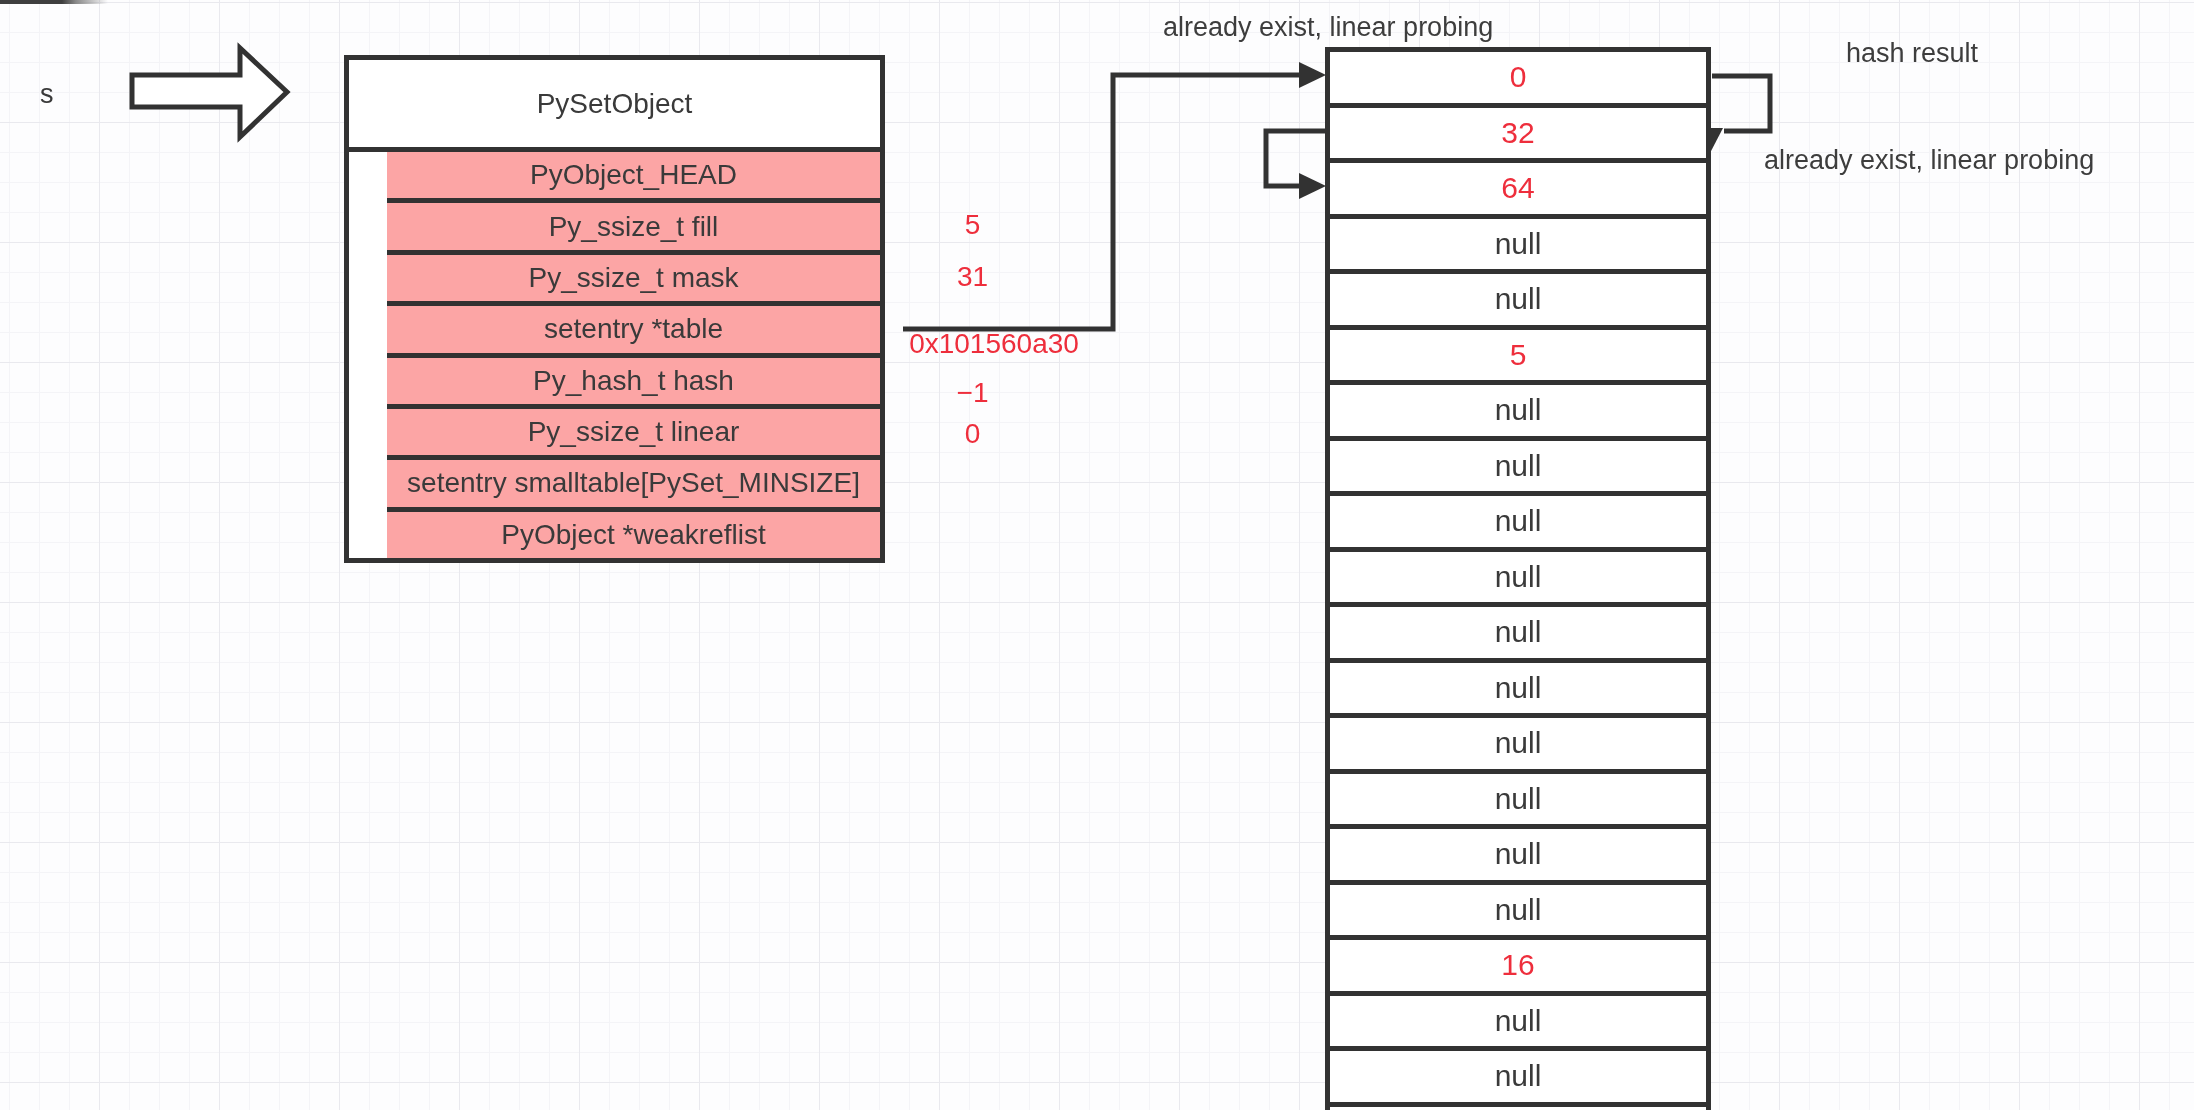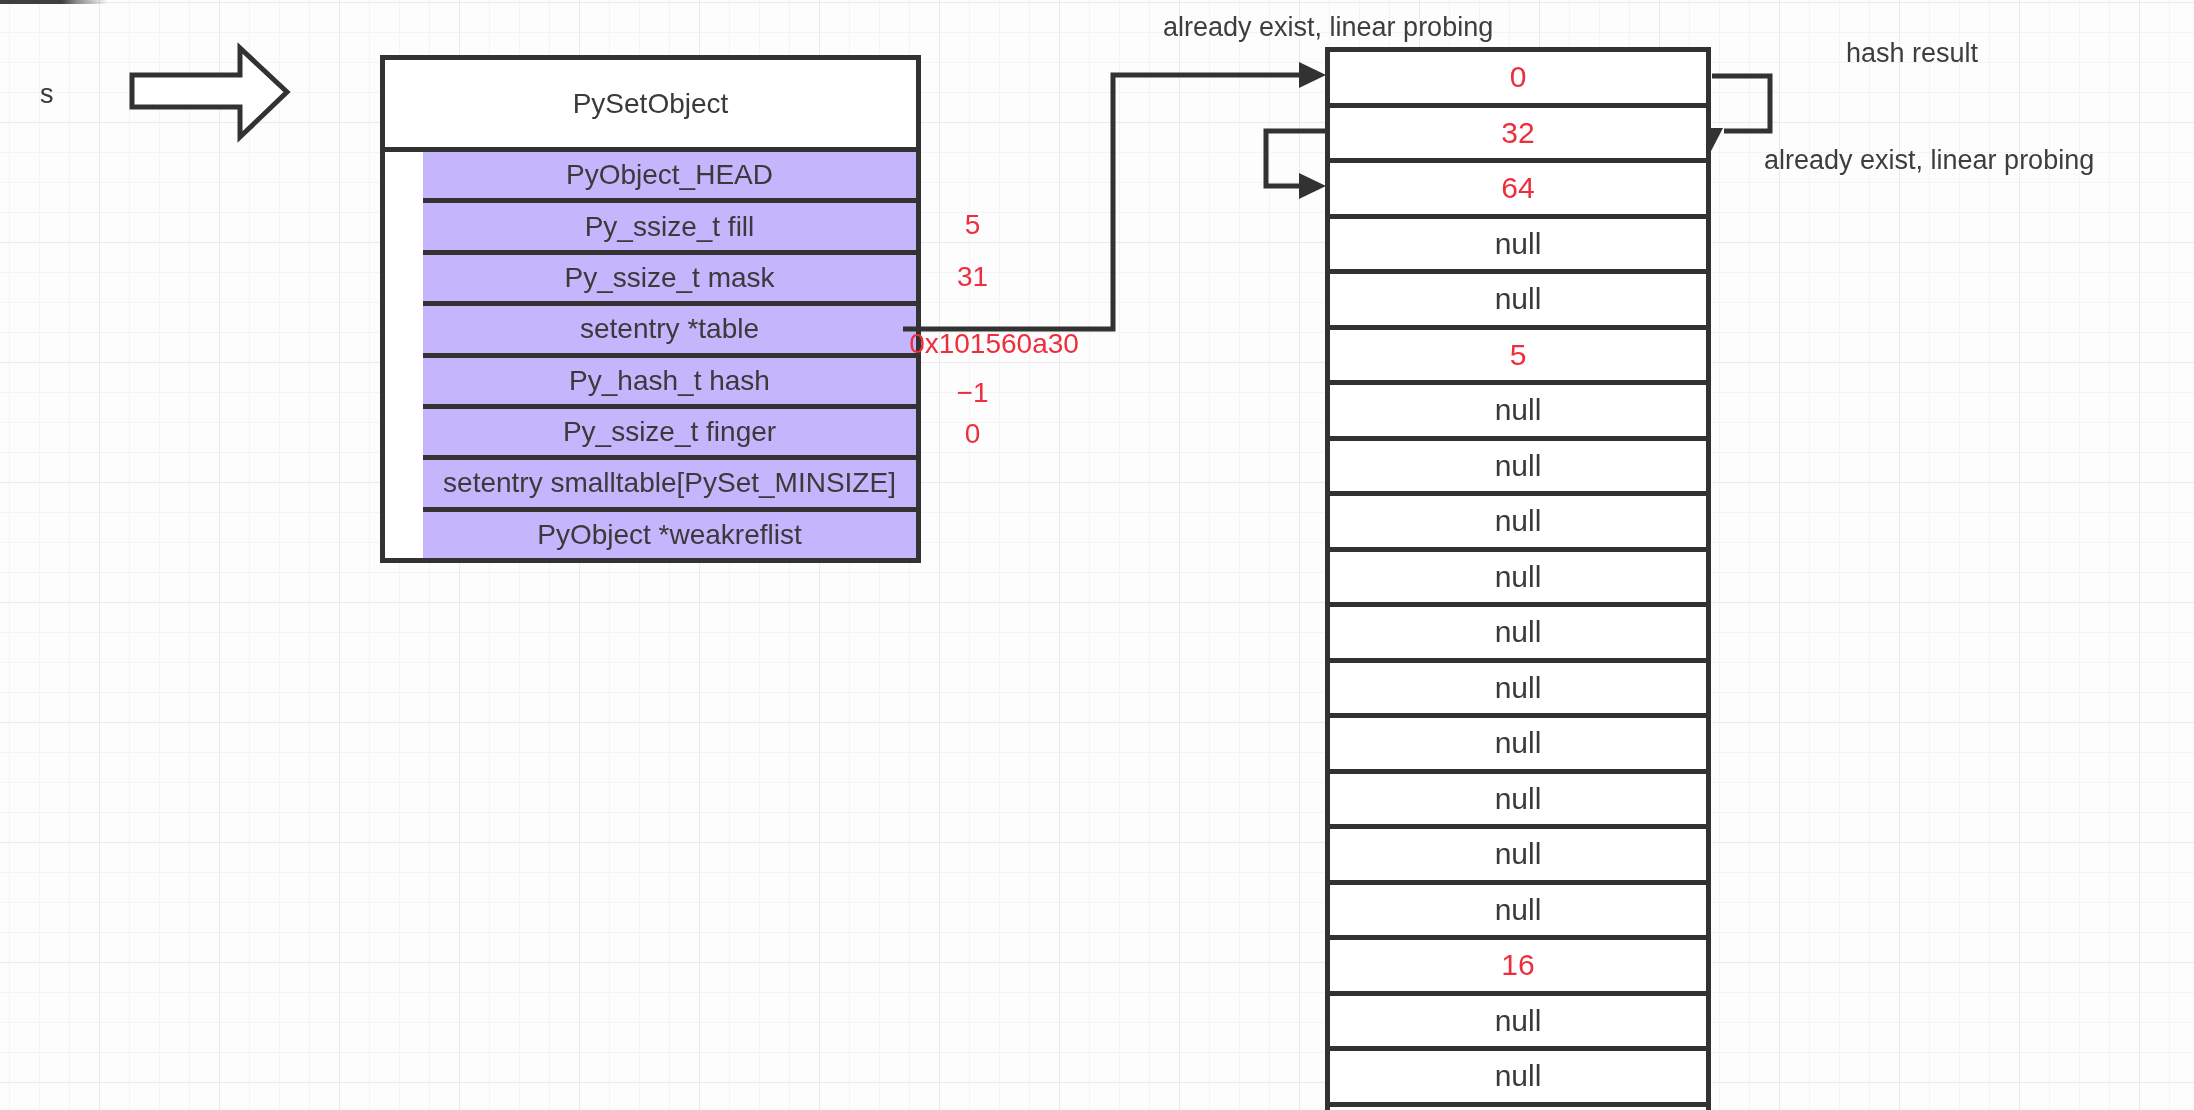--- a/index.html
+++ b/index.html
@@ -22,34 +22,34 @@
   }
   .edge-artifact{
     position:absolute;left:0;top:0;width:110px;height:4px;
     background:linear-gradient(to right,#3f3f3f 0 62px,#8a8a8a 76px,rgba(160,160,160,0) 108px);
   }
   .s-label{position:absolute;left:40px;top:79px;font-size:27px;color:#3a3a3a;}
   .block-arrow{position:absolute;left:125px;top:40px;width:170px;height:105px;}
   .block-arrow polygon{fill:#ffffff;stroke:var(--line);stroke-width:5;stroke-linejoin:miter;}
 
   .struct-box{
-    position:absolute;left:380px;top:55px;width:541px;height:508px;
+    position:absolute;left:344px;top:55px;width:541px;height:508px;
     border:5px solid var(--line);background:#fff;
     display:flex;flex-direction:column;
   }
   .struct-header{
     flex:none;height:92px;border-bottom:5px solid var(--line);
     display:flex;align-items:center;justify-content:center;
     font-size:28px;color:#3a3a3a;
   }
   .struct-rows{flex:1;display:flex;flex-direction:column;}
   .struct-row{
     flex:1;border-bottom:5px solid var(--line);
     display:flex;align-items:center;justify-content:center;
-    font-size:28px;color:#3a3a3a;background:#c4b5fd;margin-left:38px;
+    font-size:28px;color:#3a3a3a;background:#fca5a5;margin-left:38px;
   }
   .struct-row:last-child{border-bottom:none;}
 
   .sv{position:absolute;left:880px;width:185px;text-align:center;
       font-size:28px;line-height:34px;color:var(--red);}
   .sv0{top:208px;}
   .sv1{top:260px;}
   .sv2{top:327px;left:884px;width:220px;}
   .sv3{top:376px;}
   .sv4{top:417px;}
@@ -90,21 +90,21 @@
   </svg>
 
   <div class="struct-box">
     <div class="struct-header">PySetObject</div>
     <div class="struct-rows" id="struct-rows">
         <div class="struct-row">PyObject_HEAD</div>
         <div class="struct-row">Py_ssize_t fill</div>
         <div class="struct-row">Py_ssize_t mask</div>
         <div class="struct-row">setentry *table</div>
         <div class="struct-row">Py_hash_t hash</div>
-        <div class="struct-row">Py_ssize_t finger</div>
+        <div class="struct-row">Py_ssize_t linear</div>
         <div class="struct-row">setentry smalltable[PySet_MINSIZE]</div>
         <div class="struct-row">PyObject *weakreflist</div>
       </div>
   </div>
 
   <div id="struct-values">
       <div class="sv sv0">5</div>
       <div class="sv sv1">31</div>
       <div class="sv sv2">0x101560a30</div>
       <div class="sv sv3">−1</div>

